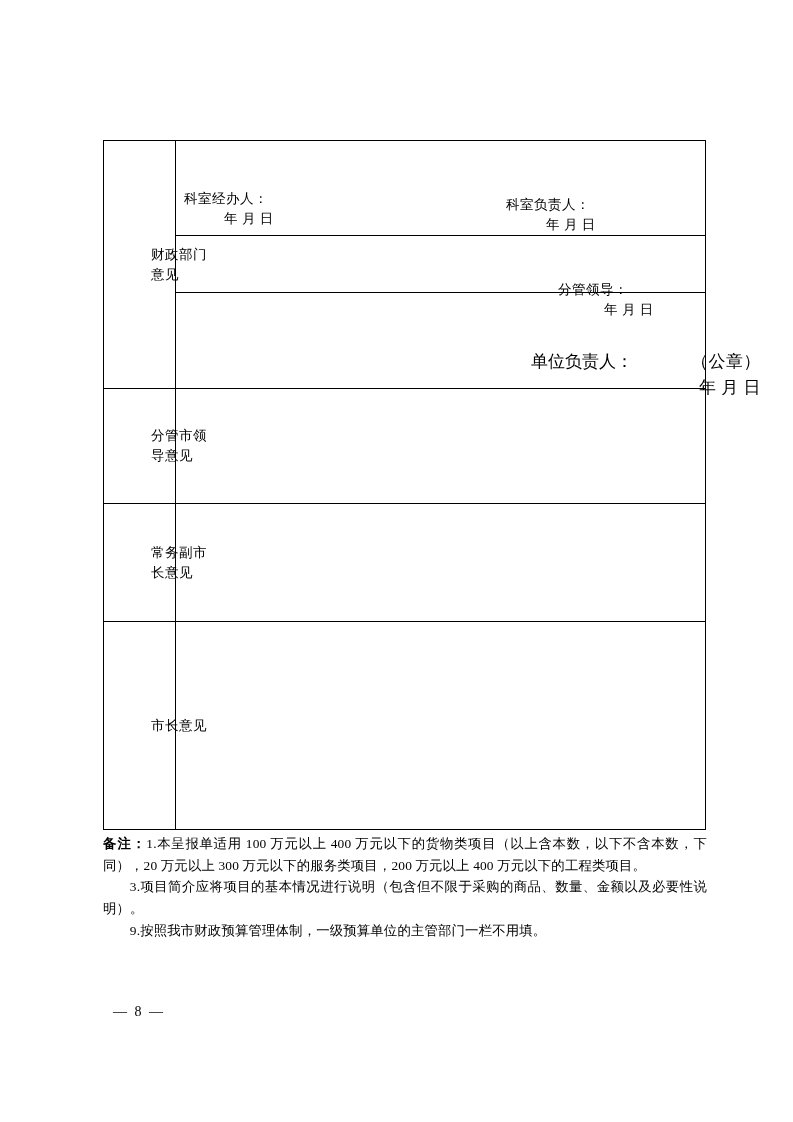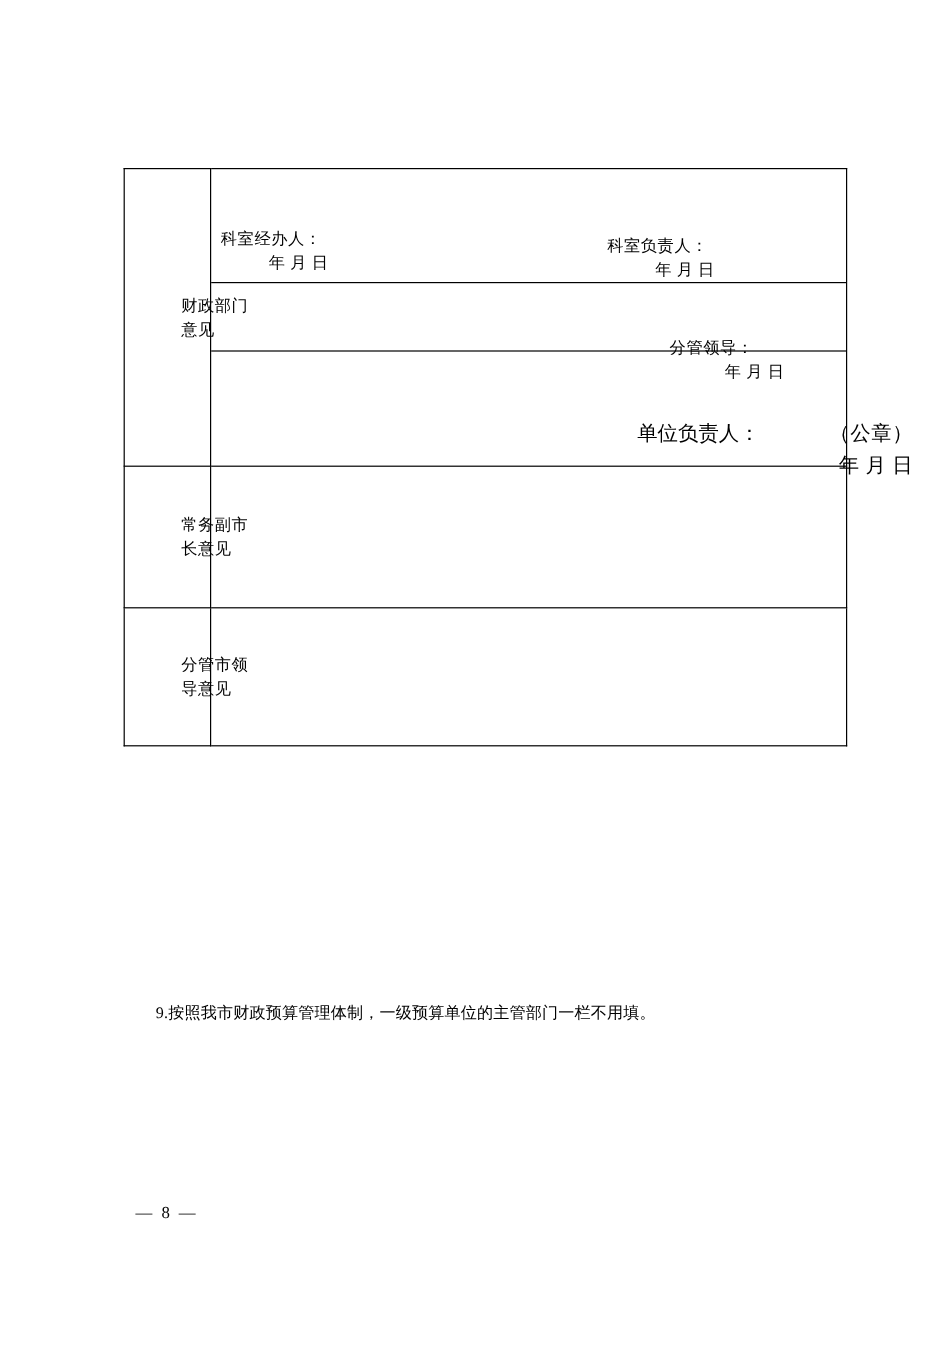--- a/index.html
+++ b/index.html
@@ -187,38 +187,46 @@
                   </span>
                 </td>
               </tr>
 
             </tbody>
           </table>
         </td>
       </tr>
 
       <tr>
+        <td class="row-label" style="height:114px">
+          <span class="lbl-line">分管市领</span>
+          <span class="lbl-line">导意见</span>
+        </td>
+        <td class="blank-cell"></td>
+      </tr>
+
+      <tr>
         <td class="row-label" style="height:117px">
           <span class="lbl-line">常务副市</span>
           <span class="lbl-line">长意见</span>
         </td>
         <td class="blank-cell"></td>
       </tr>
 
       <tr>
-        <td class="row-label" style="height:114px">
-          <span class="lbl-line">分管市领</span>
-          <span class="lbl-line">导意见</span>
+        <td class="row-label" style="height:207px">
+          <span class="lbl-line">市长意见</span>
         </td>
         <td class="blank-cell"></td>
       </tr>
-
 
     </tbody>
   </table>
 
   <div class="remarks">
+    <p><span class="lead">备注：</span><span>1.本呈报单适用 100 万元以上 400 万元以下的货物类项目（以上含本数，以下不含本数，下同），20 万元以上 300 万元以下的服务类项目，200 万元以上 400 万元以下的工程类项目。</span></p>
+    <p class="note">3.项目简介应将项目的基本情况进行说明（包含但不限于采购的商品、数量、金额以及必要性说明）。</p>
     <p class="note">9.按照我市财政预算管理体制，一级预算单位的主管部门一栏不用填。</p>
   </div>
 
   <div class="page-number">— 8 —</div>
 
 </div>
 
 </body></html>

